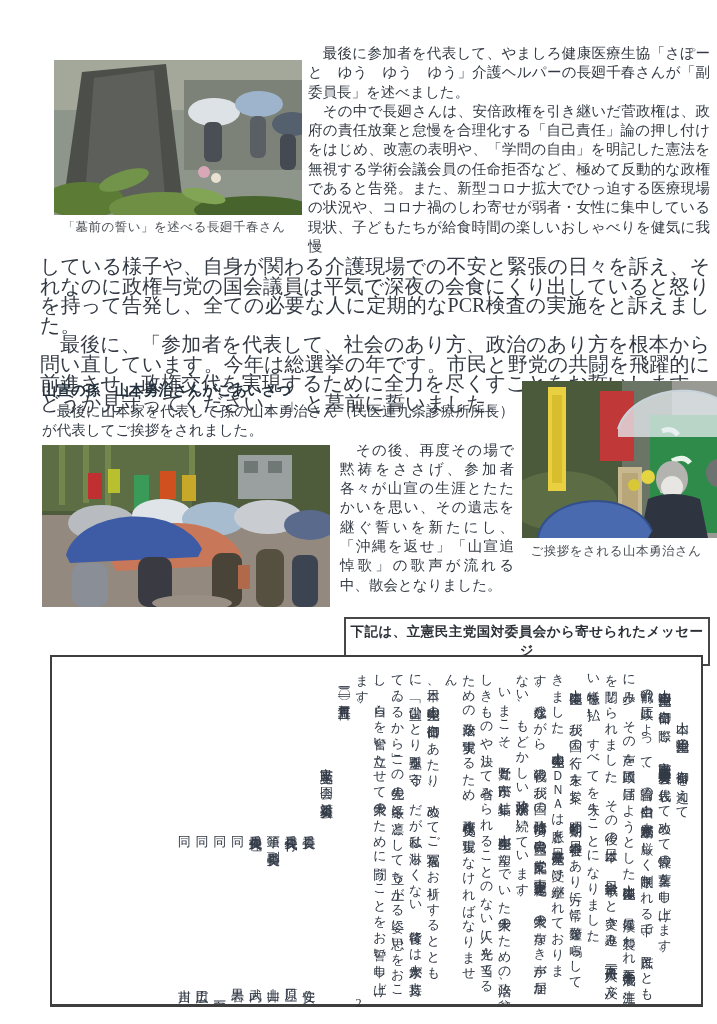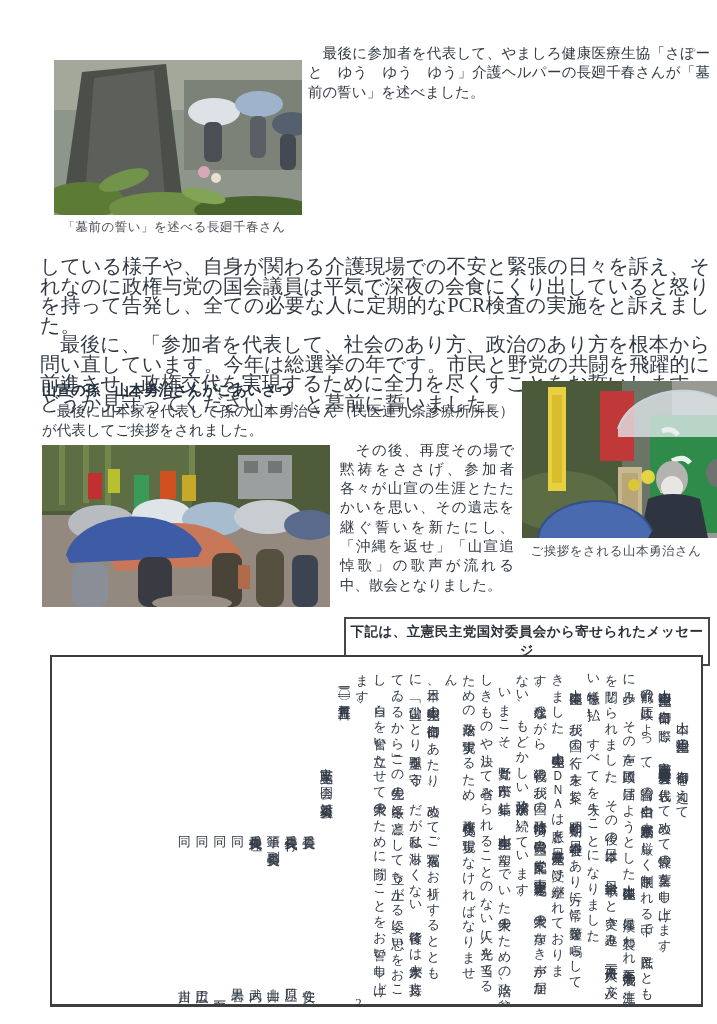--- a/index.html
+++ b/index.html
@@ -76,21 +76,22 @@
       <ellipse cx="30" cy="140" rx="40" ry="18" fill="#5c7c36"></ellipse>
       <ellipse cx="110" cy="148" rx="55" ry="16" fill="#6f8f45"></ellipse>
       <ellipse cx="200" cy="150" rx="60" ry="14" fill="#47642c"></ellipse>
       <ellipse cx="70" cy="120" rx="26" ry="9" fill="#72944a" transform="rotate(-18 70 120)"></ellipse>
       <ellipse cx="150" cy="136" rx="22" ry="7" fill="#82a455" transform="rotate(12 150 136)"></ellipse>
     </svg>
     <div class="photo-caption">「墓前の誓い」を述べる長廻千春さん</div>
   </div>
 
   <div class="col-right">
-    <p>　最後に参加者を代表して、やましろ健康医療生協「さぽーと　ゆう　ゆう　ゆう」介護ヘルパーの長廻千春さんが「墓前の誓い」を述べました。</p>
+    <p>　最後に参加者を代表して、やましろ健康医療生協「さぽーと　ゆう　ゆう　ゆう」介護ヘルパーの長廻千春さんが「副委員長」を述べました。</p>
+    <p>　その中で長廻さんは、安倍政権を引き継いだ菅政権は、政府の責任放棄と怠慢を合理化する「自己責任」論の押し付けをはじめ、改憲の表明や、「学問の自由」を明記した憲法を無視する学術会議会員の任命拒否など、極めて反動的な政権であると告発。また、新型コロナ拡大でひっ迫する医療現場の状況や、コロナ禍のしわ寄せが弱者・女性に集中している現状、子どもたちが給食時間の楽しいおしゃべりを健気に我慢</p>
   </div>
 
   <div class="fullwidth">
     <p>している様子や、自身が関わる介護現場での不安と緊張の日々を訴え、それなのに政権与党の国会議員は平気で深夜の会食にくり出していると怒りを持って告発し、全ての必要な人に定期的なPCR検査の実施をと訴えました。</p>
     <p>　最後に、「参加者を代表して、社会のあり方、政治のあり方を根本から問い直しています。今年は総選挙の年です。市民と野党の共闘を飛躍的に前進させ、政権交代を実現するために全力を尽くすことをお誓いします。どうか見守ってください。」と墓前に誓いました。</p>
   </div>
 
   <div class="sec2">
     <div class="float-right-photo">
       <svg width="232" height="157" viewBox="0 0 232 157">

